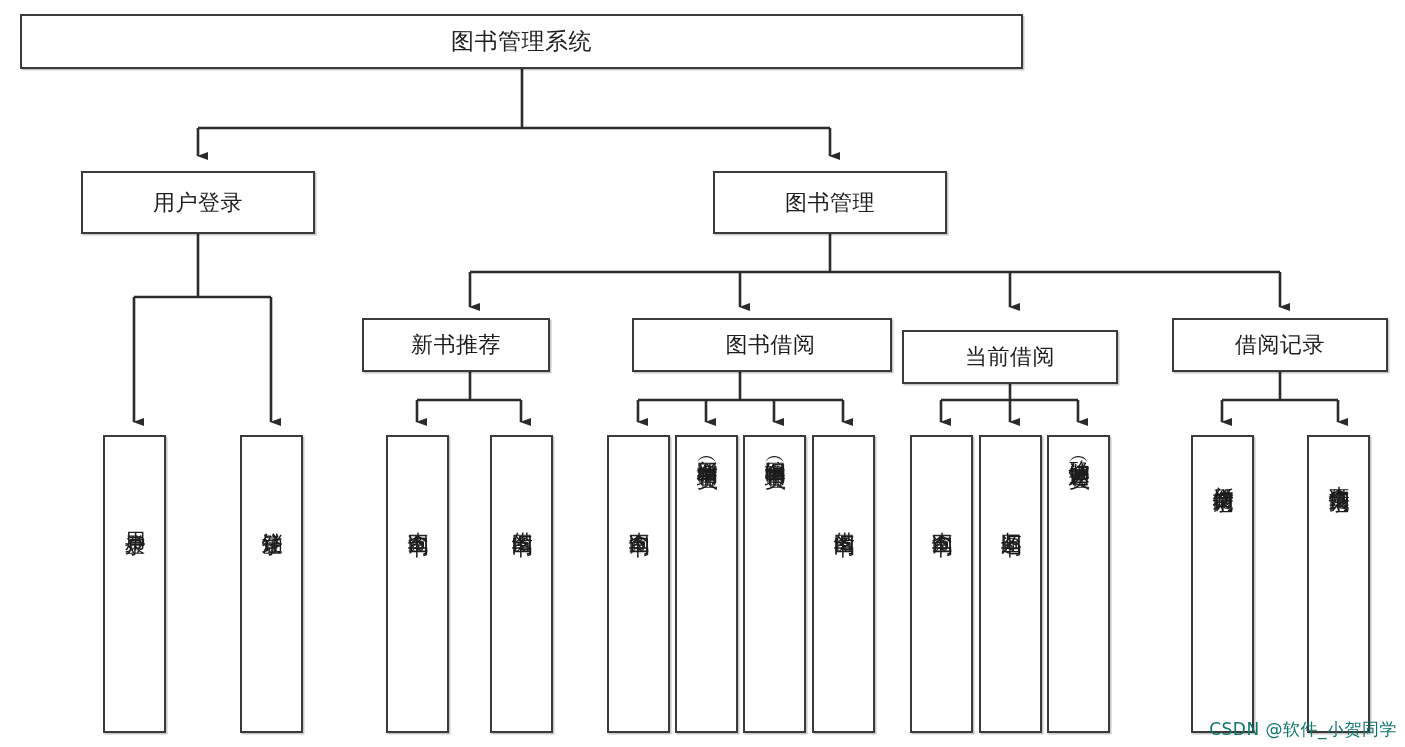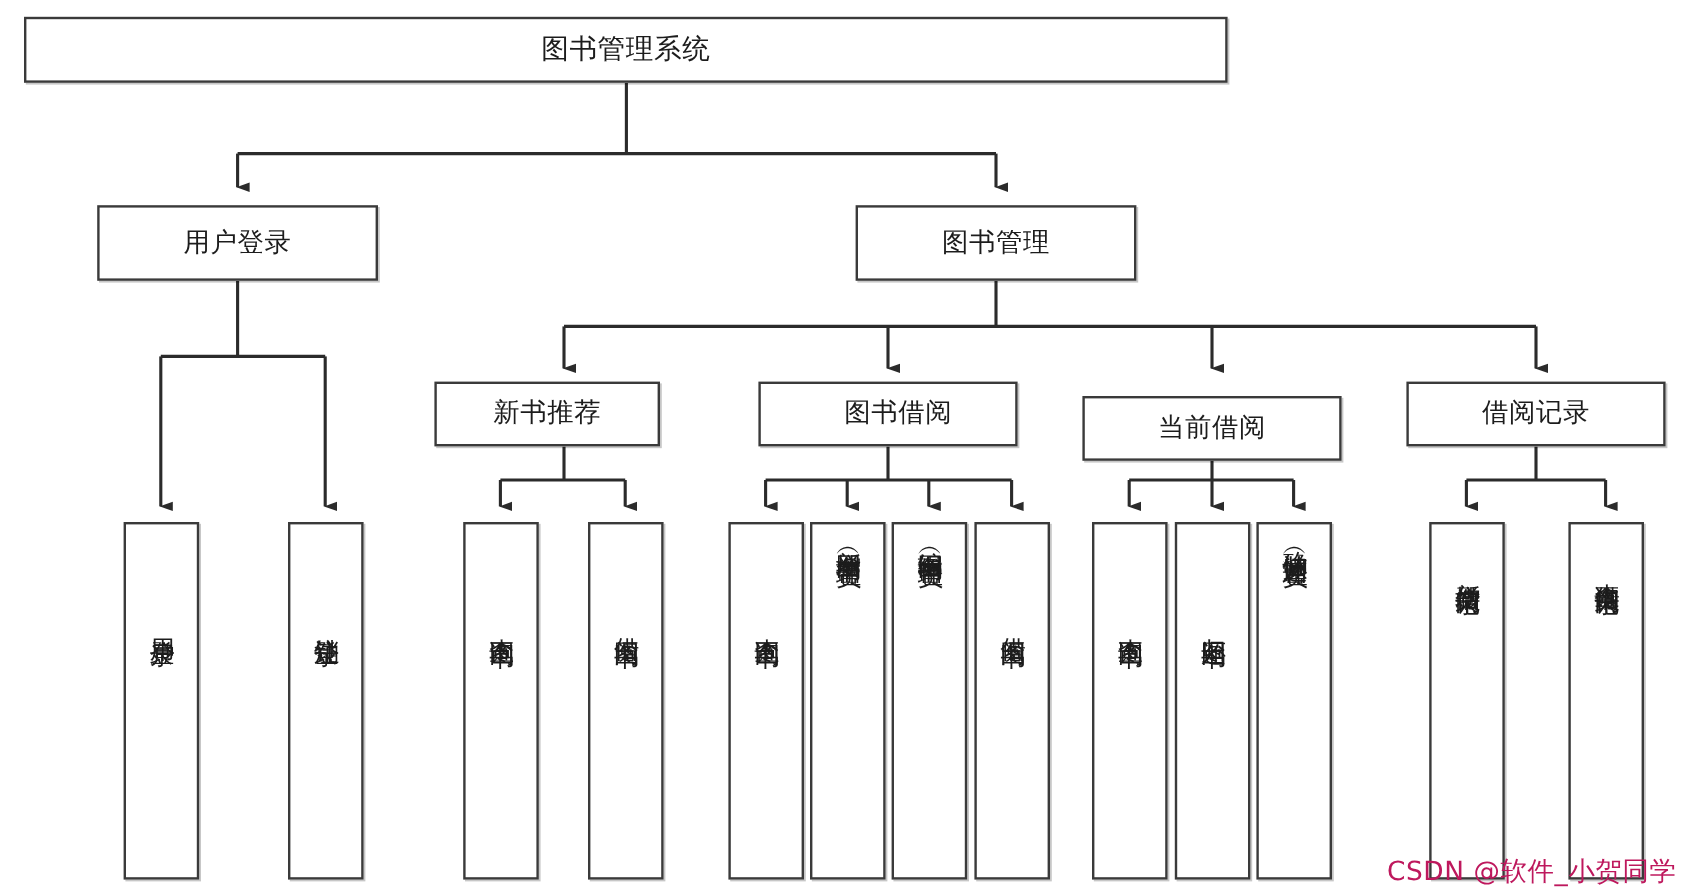--- a/index.html
+++ b/index.html
@@ -60,22 +60,22 @@
     text-orientation: upright;
     font-size: 21px;
     line-height: 1.12;
     letter-spacing: 1.5px;
     white-space: nowrap;
   }
   #watermark {
     position: absolute;
     right: 8px;
     bottom: 6px;
-    font-size: 22px;
-    color: #be185d;
+    font-size: 17px;
+    color: #0f766e;
     font-family: "DejaVu Sans", "Liberation Sans", sans-serif;
     letter-spacing: 0.5px;
     white-space: nowrap;
     pointer-events: none;
   }
 </style>
 </head>
 <body>
 
 <div id="diagram-root">
@@ -137,21 +137,21 @@
   <div class="node horizontal" style="left:81px; top:171px; width:234px; height:63px;">
     <span class="node-label">用户登录</span>
   </div>
   <div class="node horizontal" style="left:713px; top:171px; width:234px; height:63px;">
     <span class="node-label">图书管理</span>
   </div>
 
   <div class="node horizontal" style="left:362px; top:318px; width:188px; height:54px;">
     <span class="node-label">新书推荐</span>
   </div>
-  <div class="node horizontal" style="left:632px; top:318px; width:216px; height:54px;padding-left:17px;">
+  <div class="node horizontal" style="left:632px; top:318px; width:260px; height:54px;padding-left:17px;">
     <span class="node-label">图书借阅</span>
   </div>
   <div class="node horizontal" style="left:902px; top:318px; width:216px; height:54px;margin-top:12px;">
     <span class="node-label">当前借阅</span>
   </div>
   <div class="node horizontal" style="left:1172px; top:318px; width:216px; height:54px;">
     <span class="node-label">借阅记录</span>
   </div>
 
   <div class="node vertical" style="left:103px; top:435px; width:63px; height:298px; padding-top:78px;">

